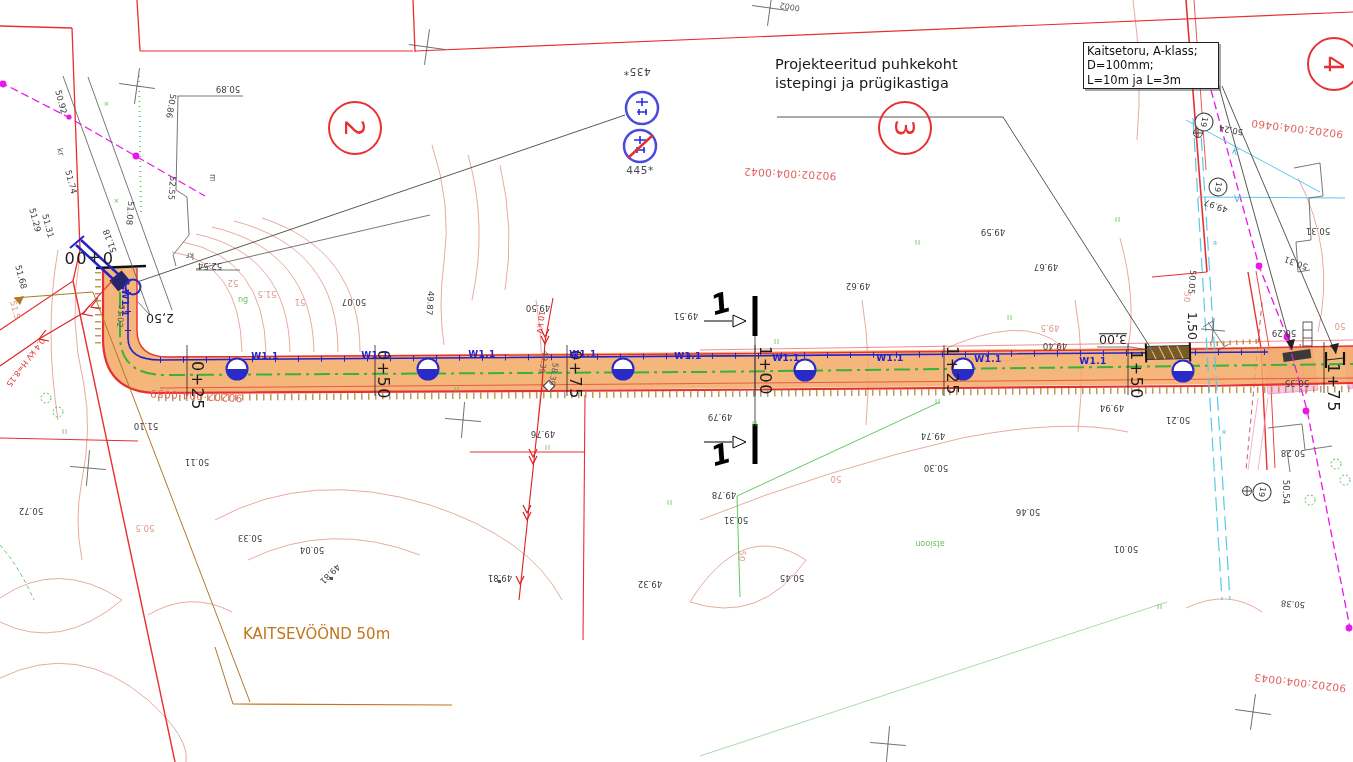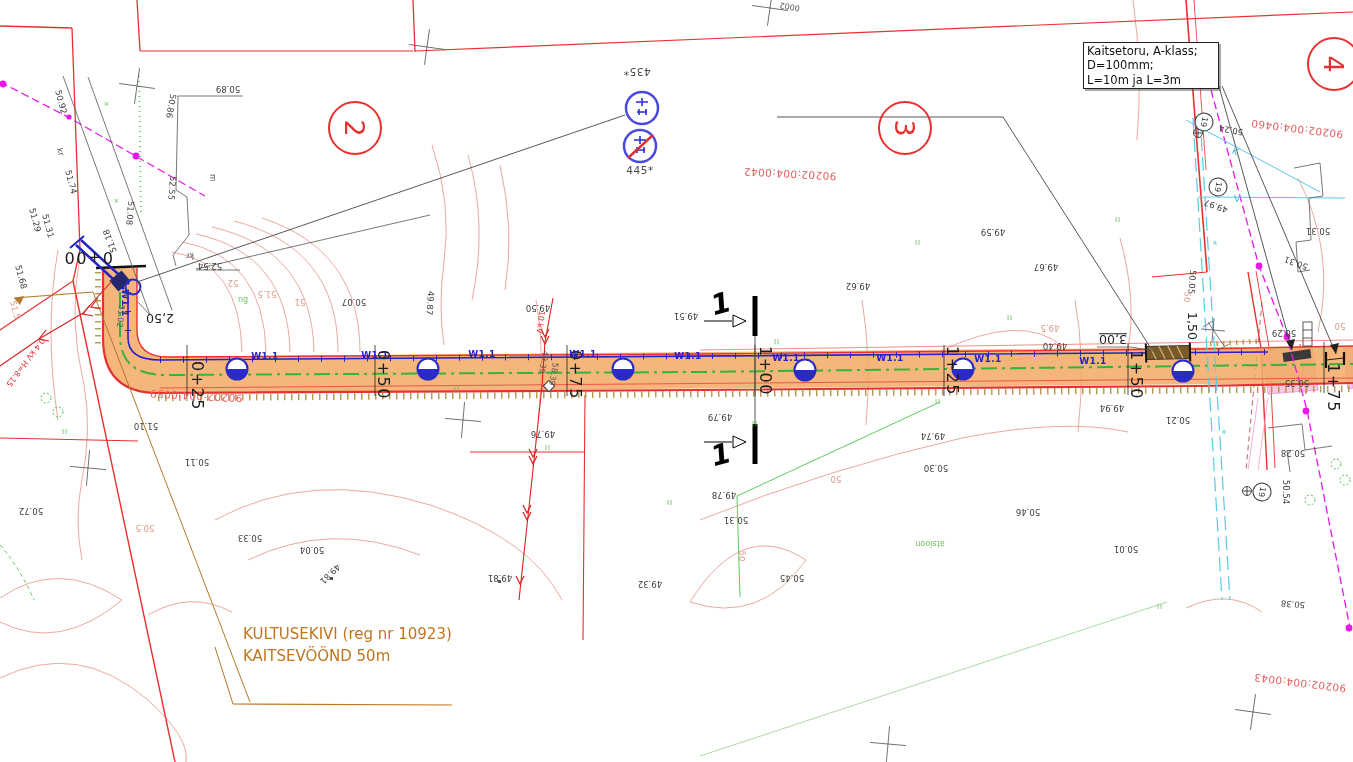--- a/index.html
+++ b/index.html
@@ -443,25 +443,28 @@
 <div class="layer">
       <span class="lbl misc" style="left: 60px; top: 152px; transform: translate(-50%, -50%) rotate(75deg);">kr</span>
       <span class="lbl misc" style="left: 190px; top: 255px; transform: translate(-50%, -50%) rotate(180deg);">kr</span>
       <span class="lbl misc" style="left: 212px; top: 178px; transform: translate(-50%, -50%) rotate(90deg);">m</span>
       <span class="lbl misc" style="left: 790px; top: 6px; transform: translate(-50%, -50%) rotate(190deg);">0002</span>
       <span class="lbl misc" style="left: 120px; top: 316px; transform: translate(-50%, -50%) rotate(95deg);">51.02</span>
       <span class="lbl misc" style="left: 553px; top: 374px; transform: translate(-50%, -50%) rotate(100deg);">58.39</span>
       <span class="lbl misc" style="left: 543px; top: 362px; transform: translate(-50%, -50%) rotate(100deg);">49.39</span>
     </div>
 
+<div class="note">
+  <div>Projekteeritud puhkekoht</div>
+  <div>istepingi ja prügikastiga</div>
+</div>
 
 <div class="notebox">
   <div>Kaitsetoru, A-klass;</div>
   <div>D=100mm;</div>
   <div>L=10m ja L=3m</div>
 </div>
 
 <div class="heritage">
-  <div>KULTUSEKIVI (reg nr 10923)</div>
   <div>KAITSEVÖÖND 50m</div>
 </div>
 
 </div>
 
 </body></html>

